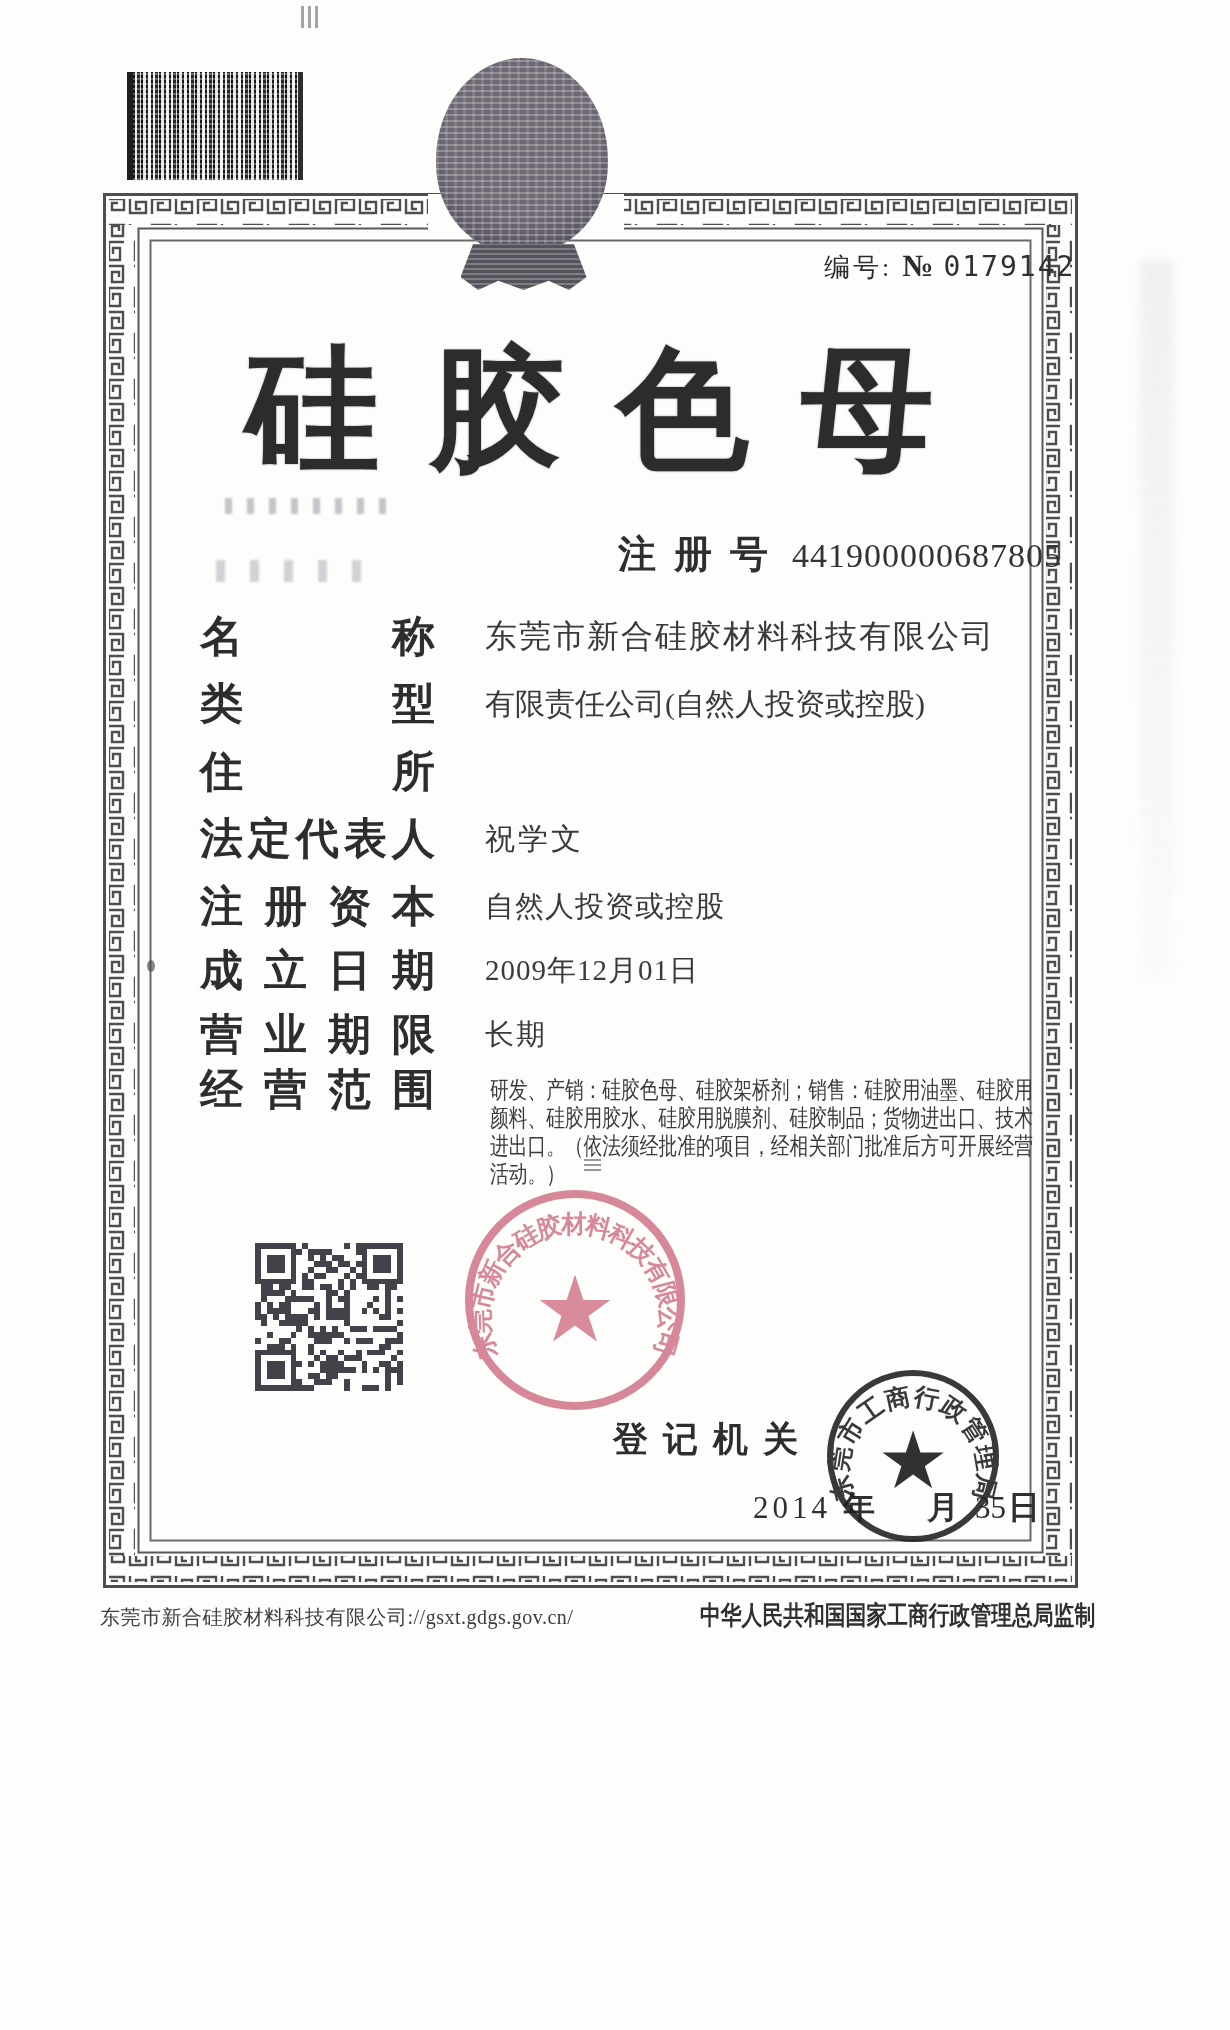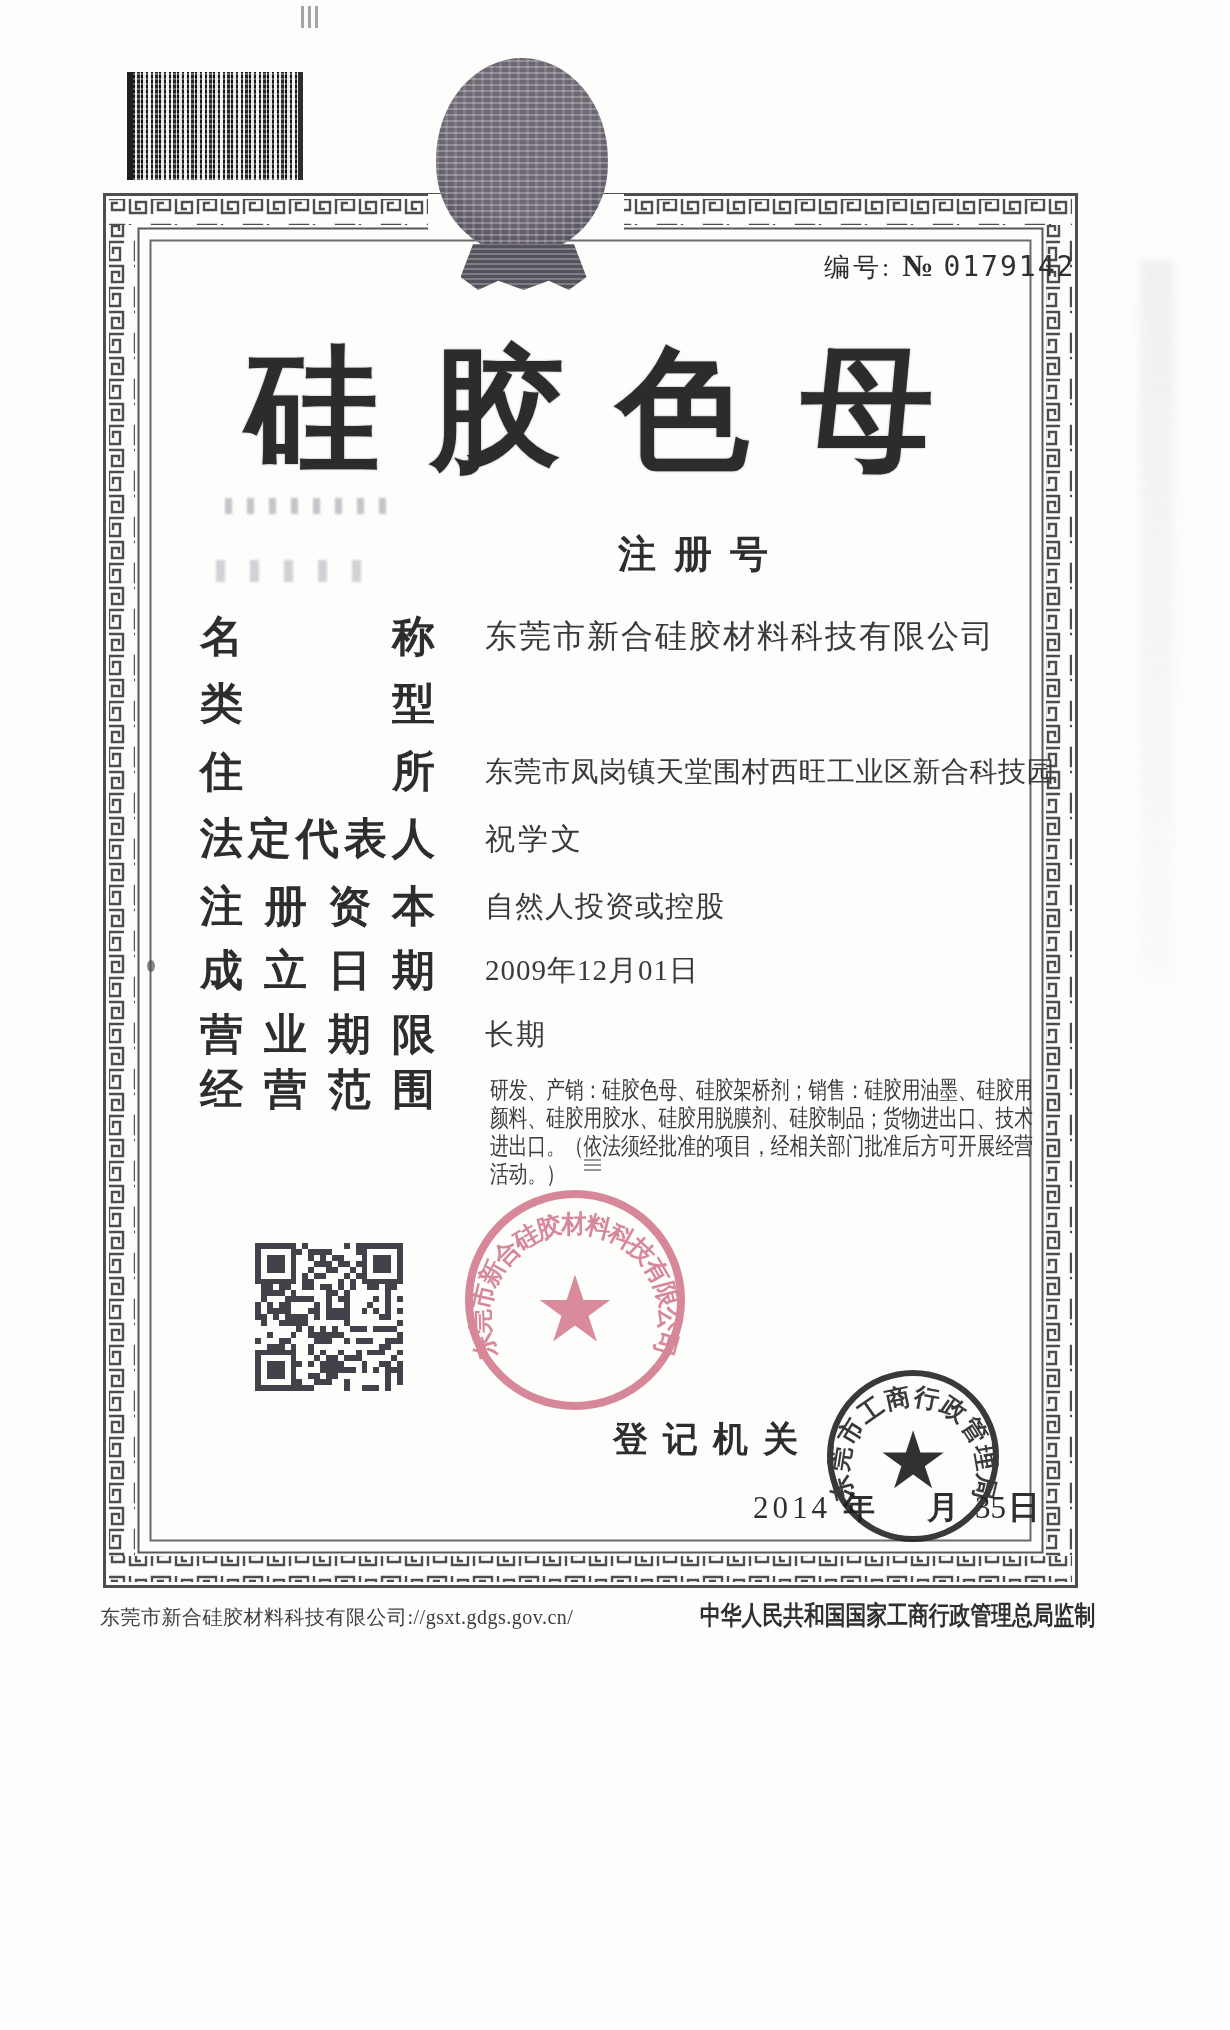--- a/index.html
+++ b/index.html
@@ -135,41 +135,42 @@
 </div>
 
 <div class="doc-title">硅胶色母</div>
 
 <div class="regno">
   <span class="lbl">
       <span>注</span>
       <span>册</span>
       <span>号</span>
     </span>
+  <span class="val">441900000687805</span>
 </div>
 
 <div class="row" style="top:610px">
   <span class="flabel">
       <span>名</span>
       <span>称</span>
     </span>
   <span class="fvalue v-name">东莞市新合硅胶材料科技有限公司</span>
 </div>
 <div class="row" style="top:677px">
   <span class="flabel">
       <span>类</span>
       <span>型</span>
     </span>
+  <span class="fvalue v-type">有限责任公司(自然人投资或控股)</span>
 </div>
 <div class="row" style="top:745px">
   <span class="flabel">
       <span>住</span>
       <span>所</span>
     </span>
-  <span class="fvalue v-addr">东莞市凤岗镇天堂围村西旺工业区新合科技园</span>
 </div>
 <div class="row" style="top:812px">
   <span class="flabel">
       <span>法</span>
       <span>定</span>
       <span>代</span>
       <span>表</span>
       <span>人</span>
     </span>
   <span class="fvalue v-rep">祝学文</span>

